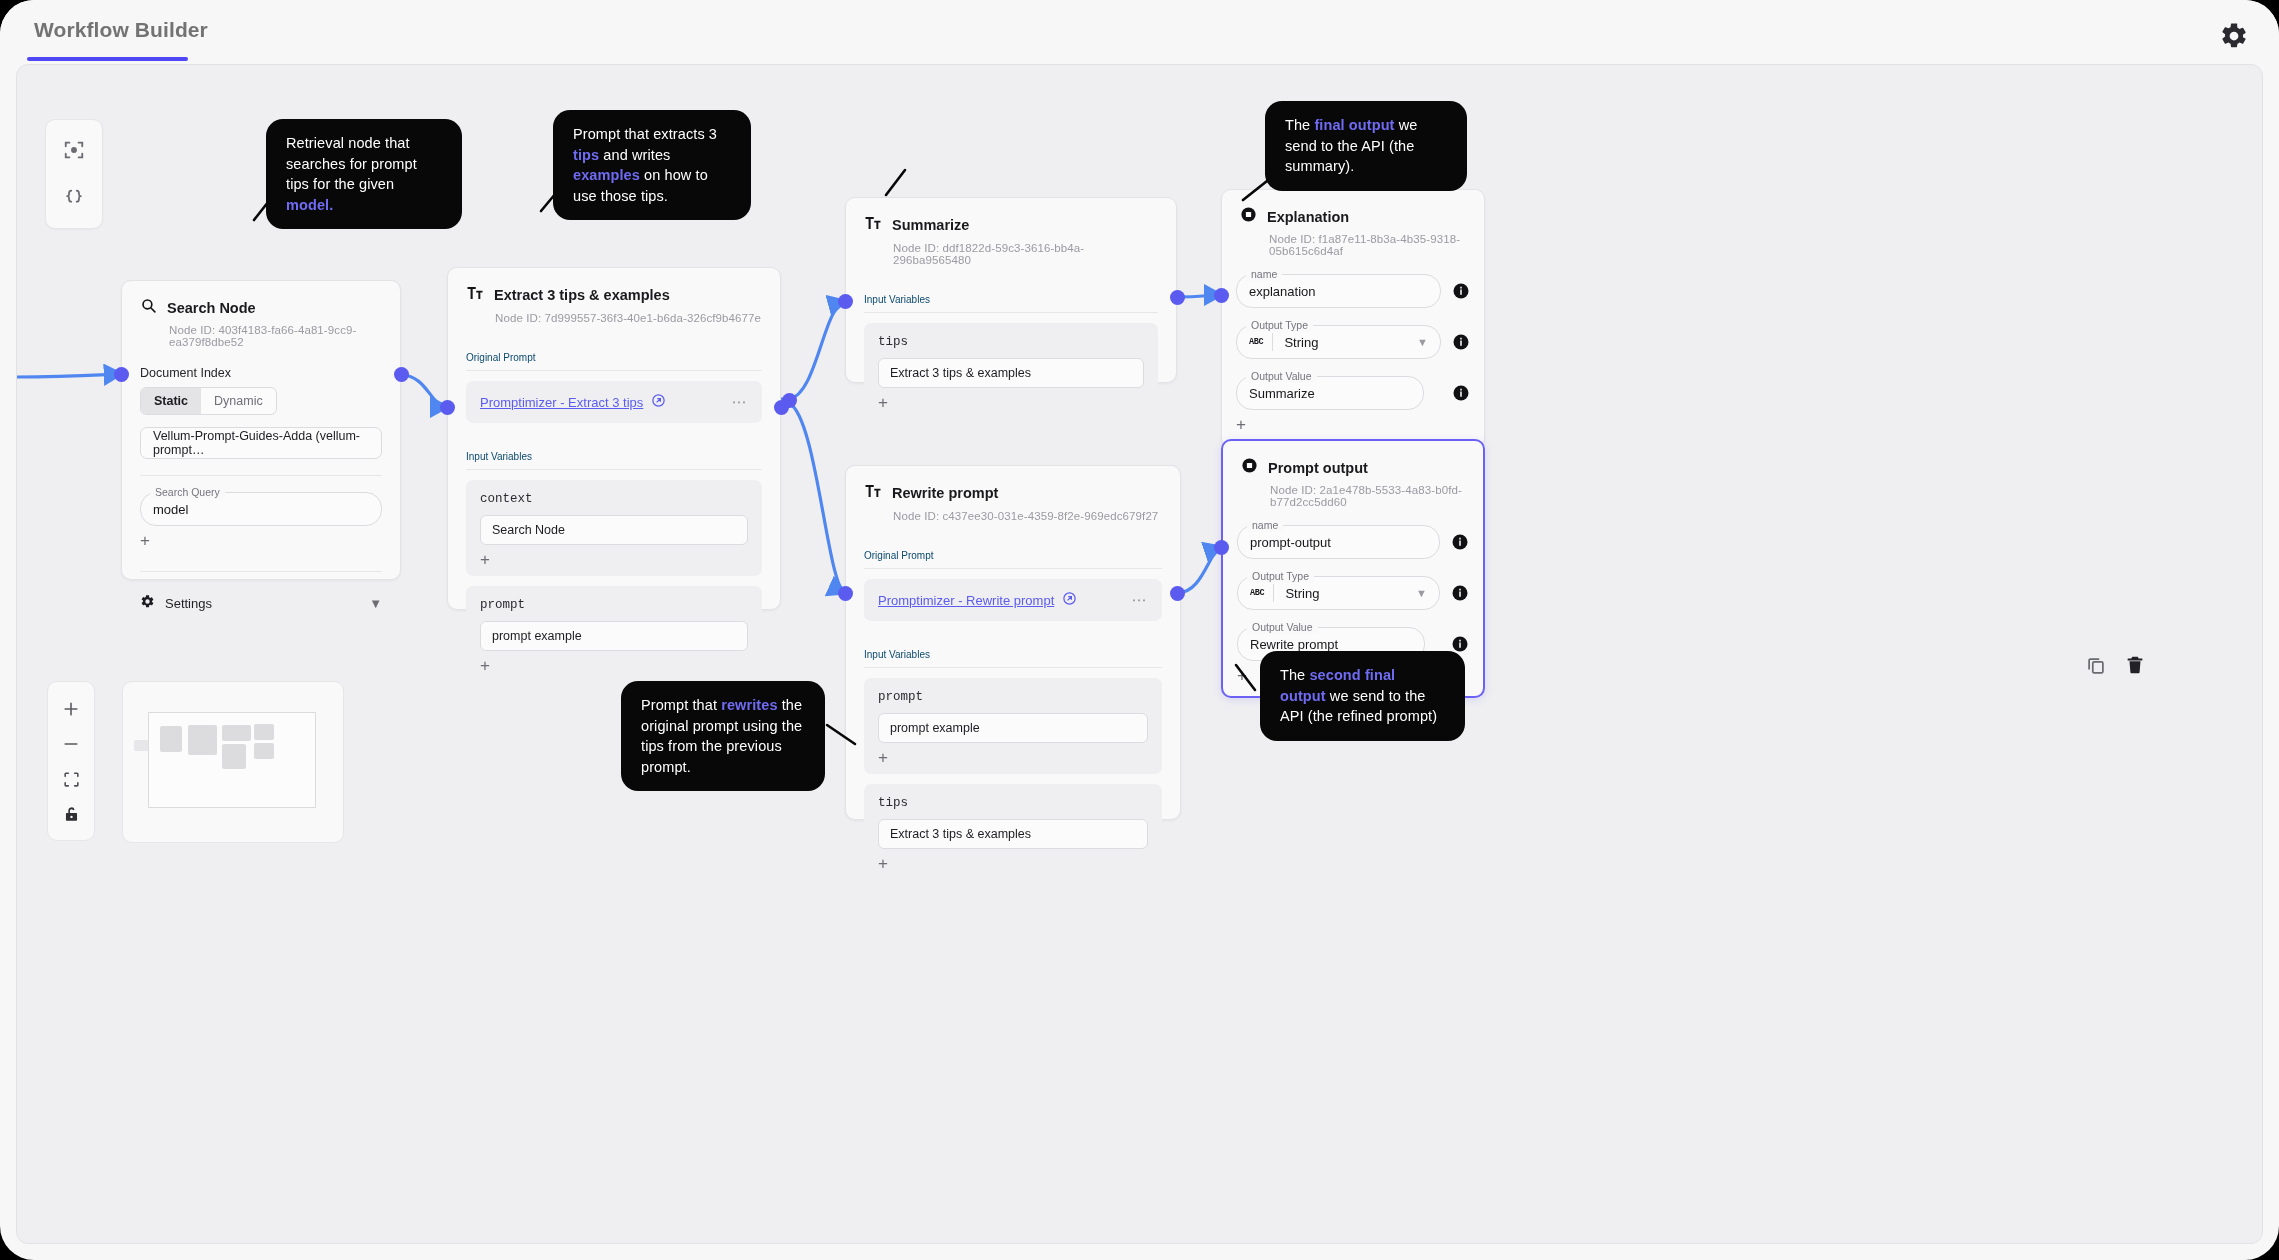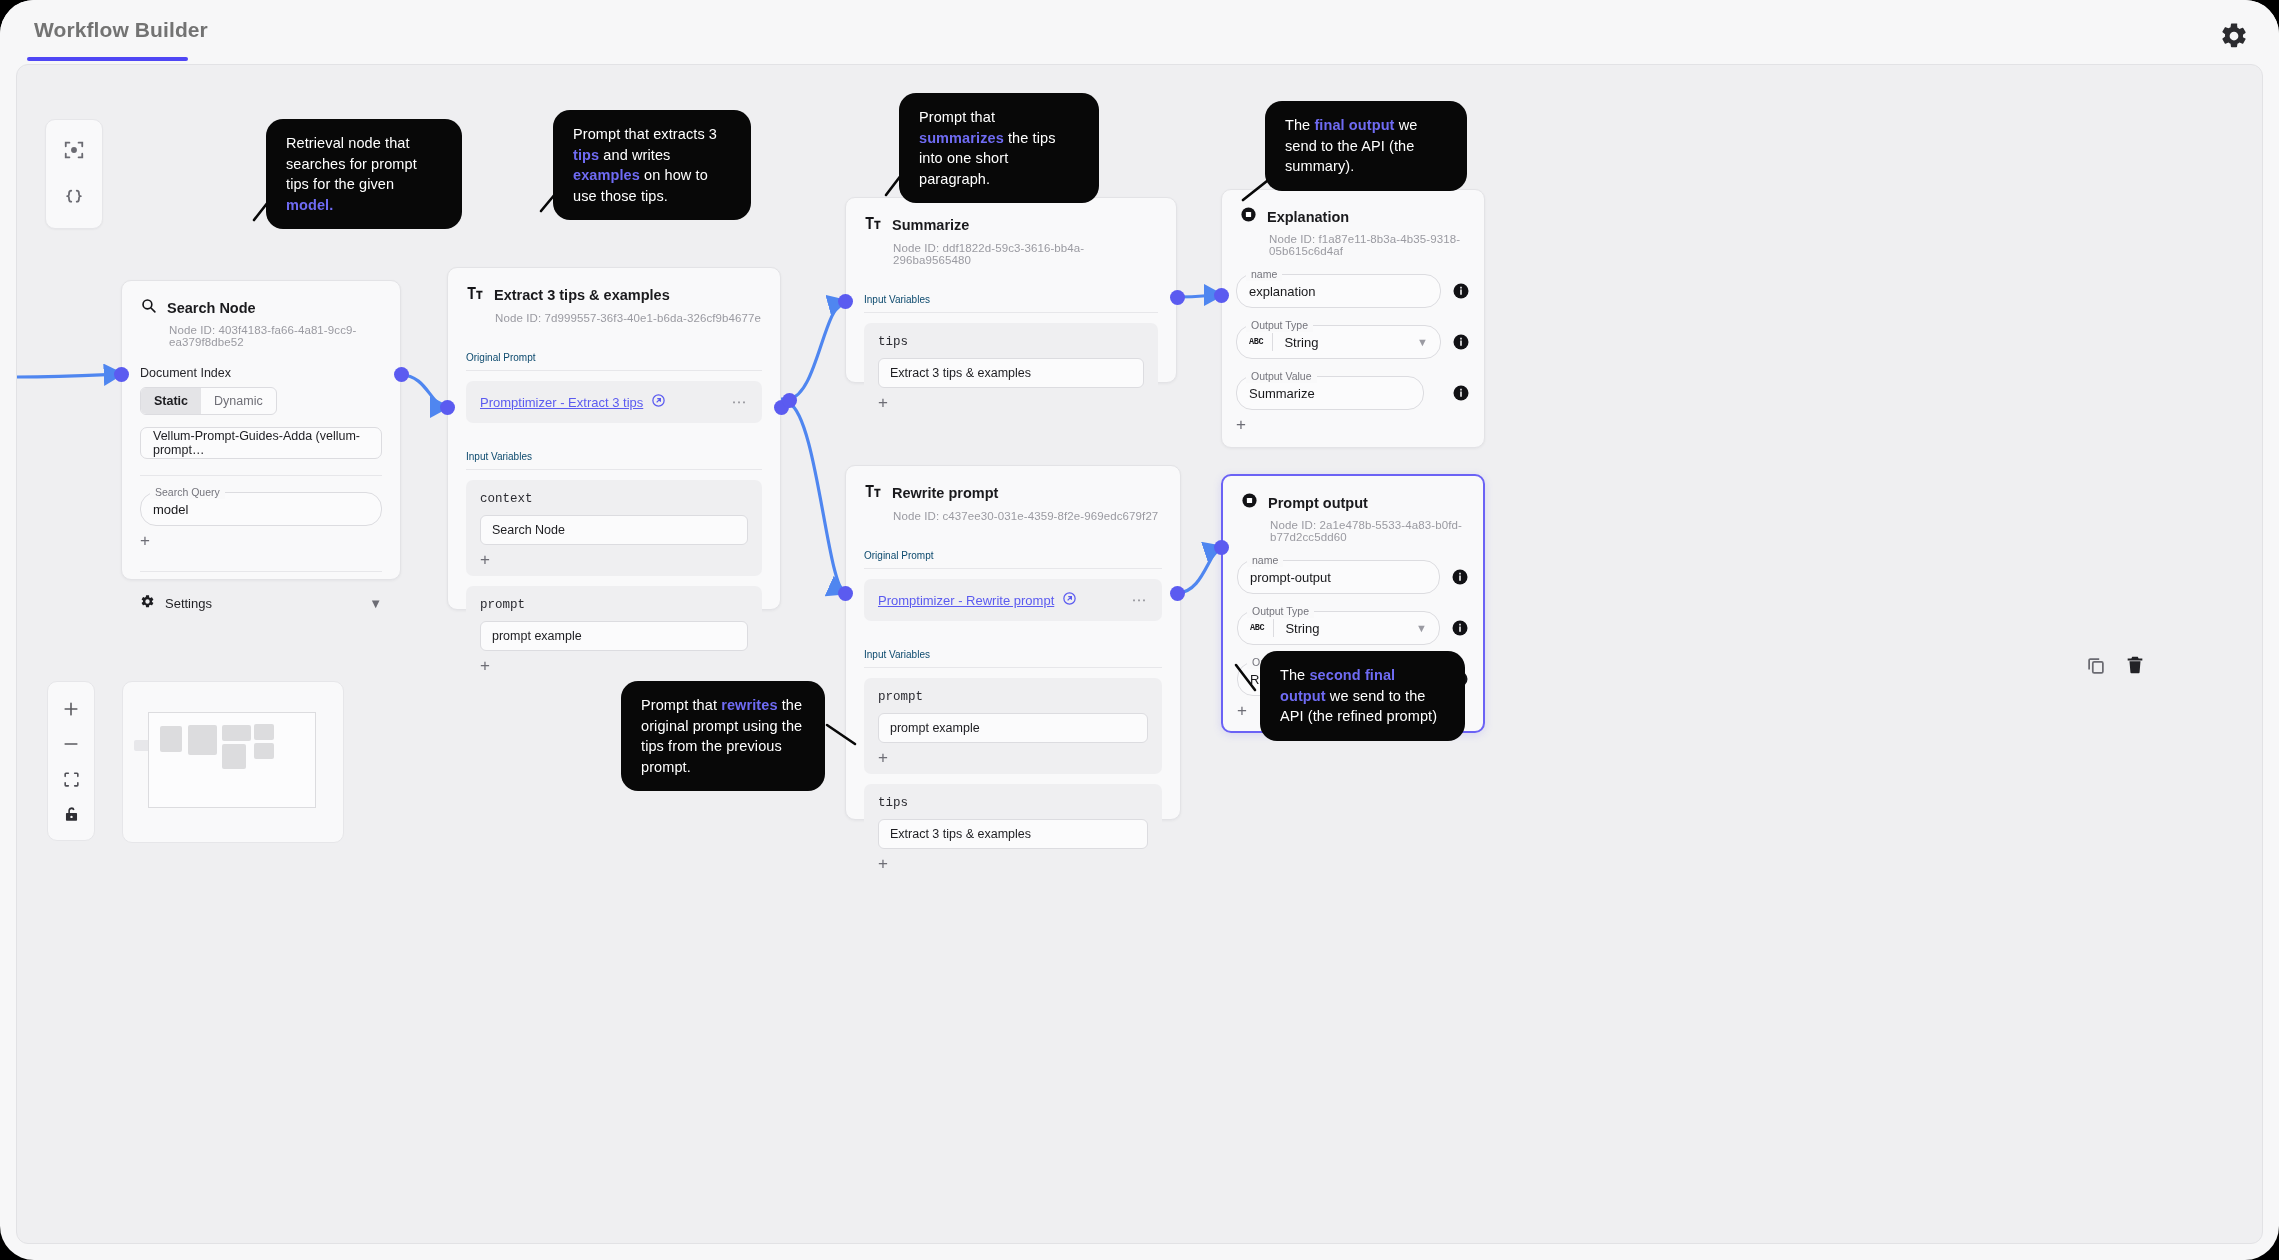--- a/index.html
+++ b/index.html
@@ -87,21 +87,21 @@
   .mm-stub { position:absolute; left:11px; top:58px; width:20px; height:11px; background:#e7e7ea; border-radius:2px;}
 
   
   .node {
     position: absolute;
     background: #f9f9fa;
     border: 1px solid #e3e3e6;
     border-radius: 10px;
     box-shadow: 0 1px 3px rgba(16,24,40,.05);
   }
-  .node.selected { border: 2px solid #6b62f5; box-shadow: 0 2px 8px rgba(107,98,245,.18); margin-top: 35px; }
+  .node.selected { border: 2px solid #6b62f5; box-shadow: 0 2px 8px rgba(107,98,245,.18); }
   .node-head { padding: 16px 18px 0 18px; }
   .node-title-row { display: flex; align-items: center; gap: 10px; }
   .node-title { font-size: 14.5px; font-weight: 600; color: #1a1a1d; }
   .node-id { font-size: 11.5px; color: #9a9aa1; margin: 6px 0 0 29px; letter-spacing: .1px; }
 
   .section-label {
     font-size: 10px; color: #0c4a6e; padding: 0 18px 7px 18px;
     border-bottom: 1px solid #e7e7ea; margin: 28px 0 0 0;
   }
   .sec-wrap { padding: 0 18px; }
@@ -595,23 +595,20 @@
         <path d="M1238,625 L1219,600"></path>
       </g>
     </svg>
 
     <div class="callout" style="left:249px; top:54px; width:196px;">
       <span>Retrieval node that searches for prompt tips for the given <b>model.</b></span>
     </div>
     <div class="callout" style="left:536px; top:45px; width:198px;">
       <span>Prompt that extracts 3 <b>tips</b> and writes <b>examples</b> on how to use those tips.</span>
     </div>
-    <div class="callout" style="left:882px; top:28px; width:200px;">
-      <span>Prompt that <b>summarizes</b> the tips into one short paragraph.</span>
-    </div>
     <div class="callout" style="left:1248px; top:36px; width:202px;">
       <span>The <b>final output</b> we send to the API (the summary).</span>
     </div>
     <div class="callout" style="left:604px; top:616px; width:204px;">
       <span>Prompt that <b>rewrites</b> the original prompt using the tips from the previous prompt.</span>
     </div>
     <div class="callout" style="left:1243px; top:586px; width:205px;">
       <span>The <b>second final output</b> we send to the API (the refined prompt)</span>
     </div>
 

